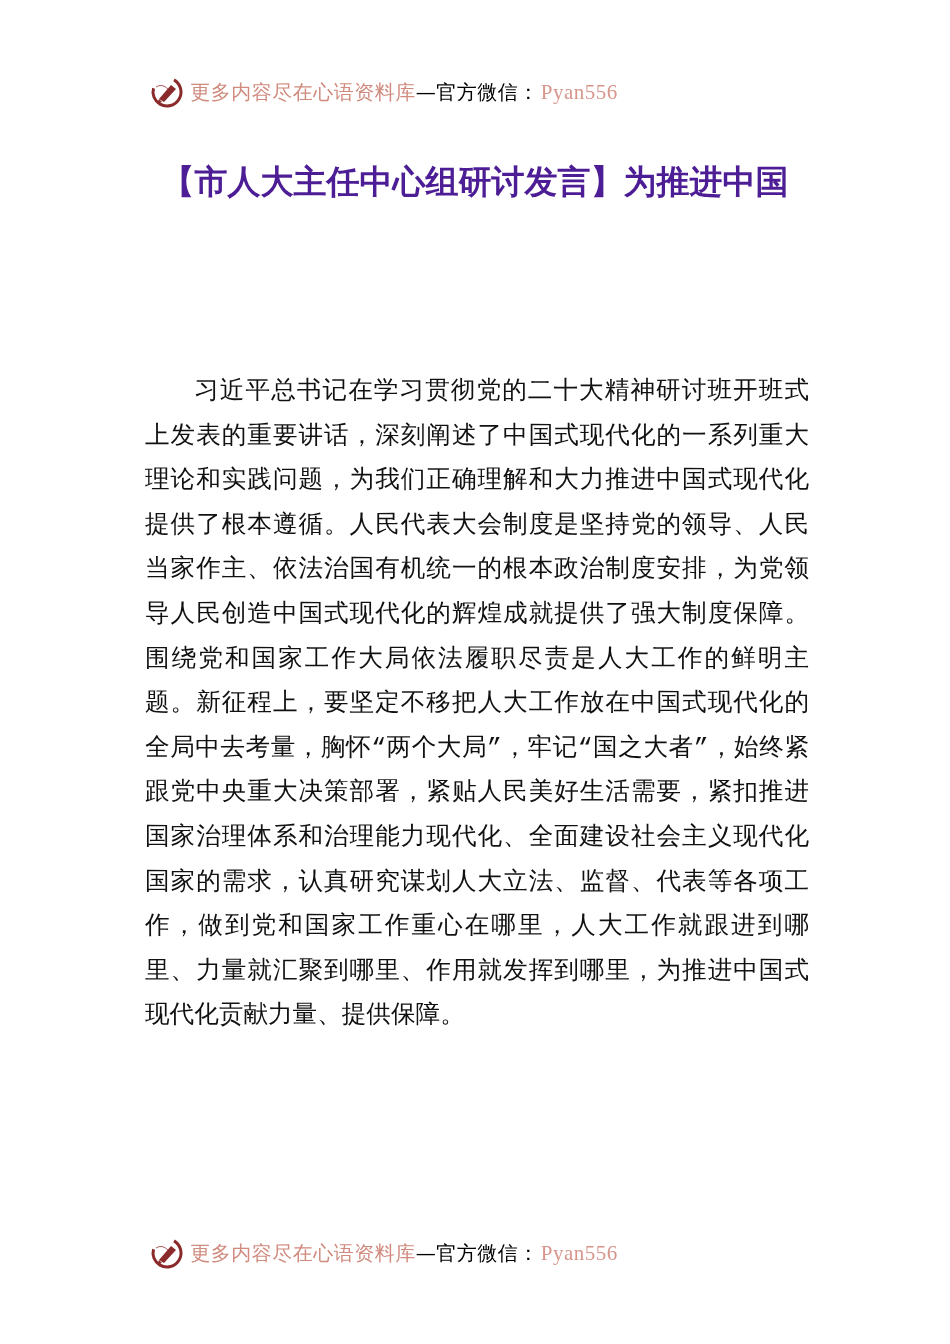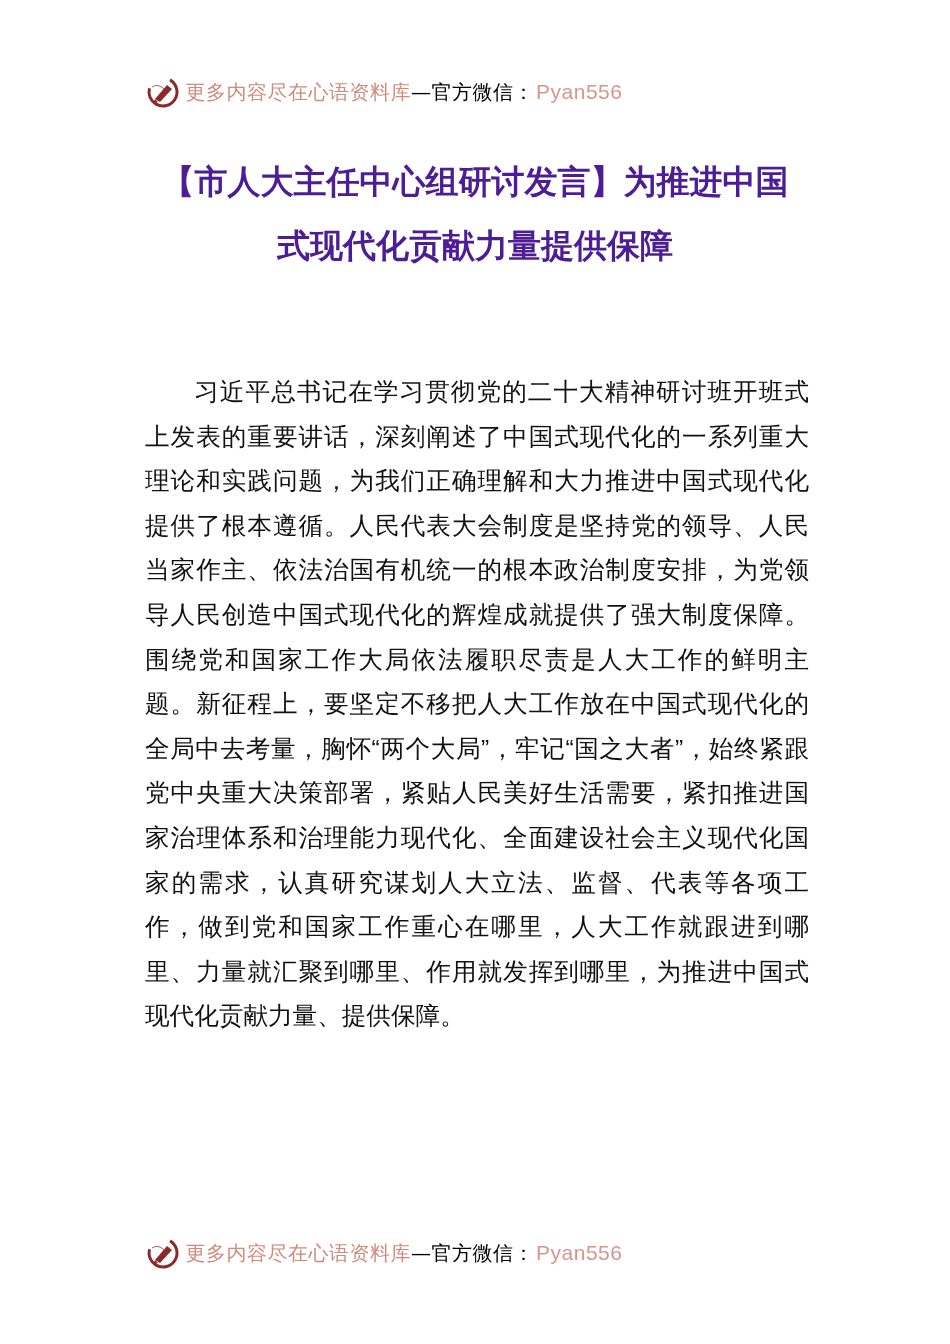--- a/index.html
+++ b/index.html
@@ -8,31 +8,31 @@
       position: absolute; left: 0; width: 768px; height: 40px;
       display: flex; justify-content: center; align-items: center;
       font-family: "DejaVu Serif", "Liberation Serif", serif;
       font-size: 20px; letter-spacing: 0.5px;
     }
     .banner.top { top: 72px; }
     .banner.bottom { top: 1233px; }
     .logo { width: 34px; height: 34px; margin-right: 6px; }
     .b-red { color: #d08a7e; }
     .b-grey { color: #000000; }
-    .b-id { color: #d7958c; font-family: Liberation Sans, sans-serif; font-size: 21px; margin-left: 2px; }
+    .b-id { color: #d7958c; font-family: Liberation Serif, serif; font-size: 21px; margin-left: 2px; }
     .title {
       position: absolute; left: 140px; width: 670px; top: 150px;
       font-family: "DejaVu Serif", "Liberation Serif", serif;
       font-weight: bold; font-size: 33px; color: #4c1d95;
       line-height: 64px; text-align: center;
     }
     .title .line { display: block; white-space: nowrap; }
     .body {
       position: absolute; left: 145px; width: 664px; top: 370px;
-      font-family: Liberation Sans, sans-serif;
+      font-family: Liberation Mono, monospace;
       font-size: 24.6px; color: #111; line-height: 44.6px;
       text-align: justify; text-indent: 2em;
       word-break: break-all;
     }
   </style>
 </head>
 <body>
 
 <div class="banner top">
   <svg class="logo" viewBox="0 0 34 34">
@@ -41,21 +41,20 @@
     <path d="M9 24 L7 29 L12 27 Z" fill="#8a2a2a"></path>
     <path d="M6 12 Q12 8 18 14" fill="none" stroke="#b06060" stroke-width="1"></path>
   </svg>
   <span class="b-red">更多内容尽在心语资料库</span>
   <span class="b-grey">—官方微信：</span>
   <span class="b-id">Pyan556</span>
 </div>
 
 <div class="title">
   <span class="line">【市人大主任中心组研讨发言】为推进中国</span>
-  <span class="line">式现代化贡献力量提供保障</span>
 </div>
 
 <p class="body" style="margin:0;">习近平总书记在学习贯彻党的二十大精神研讨班开班式上发表的重要讲话，深刻阐述了中国式现代化的一系列重大理论和实践问题，为我们正确理解和大力推进中国式现代化提供了根本遵循。人民代表大会制度是坚持党的领导、人民当家作主、依法治国有机统一的根本政治制度安排，为党领导人民创造中国式现代化的辉煌成就提供了强大制度保障。围绕党和国家工作大局依法履职尽责是人大工作的鲜明主题。新征程上，要坚定不移把人大工作放在中国式现代化的全局中去考量，胸怀“两个大局”，牢记“国之大者”，始终紧跟党中央重大决策部署，紧贴人民美好生活需要，紧扣推进国家治理体系和治理能力现代化、全面建设社会主义现代化国家的需求，认真研究谋划人大立法、监督、代表等各项工作，做到党和国家工作重心在哪里，人大工作就跟进到哪里、力量就汇聚到哪里、作用就发挥到哪里，为推进中国式现代化贡献力量、提供保障。</p>
 
 <div class="banner bottom">
   <svg class="logo" viewBox="0 0 34 34">
     <circle cx="17" cy="17" r="14" fill="none" stroke="#8a2a2a" stroke-width="3" stroke-dasharray="62 26" transform="rotate(-60 17 17)"></circle>
     <path d="M9 24 L21 10 L26 14 L14 27 Z" fill="#8a2a2a"></path>
     <path d="M9 24 L7 29 L12 27 Z" fill="#8a2a2a"></path>
     <path d="M6 12 Q12 8 18 14" fill="none" stroke="#b06060" stroke-width="1"></path>

